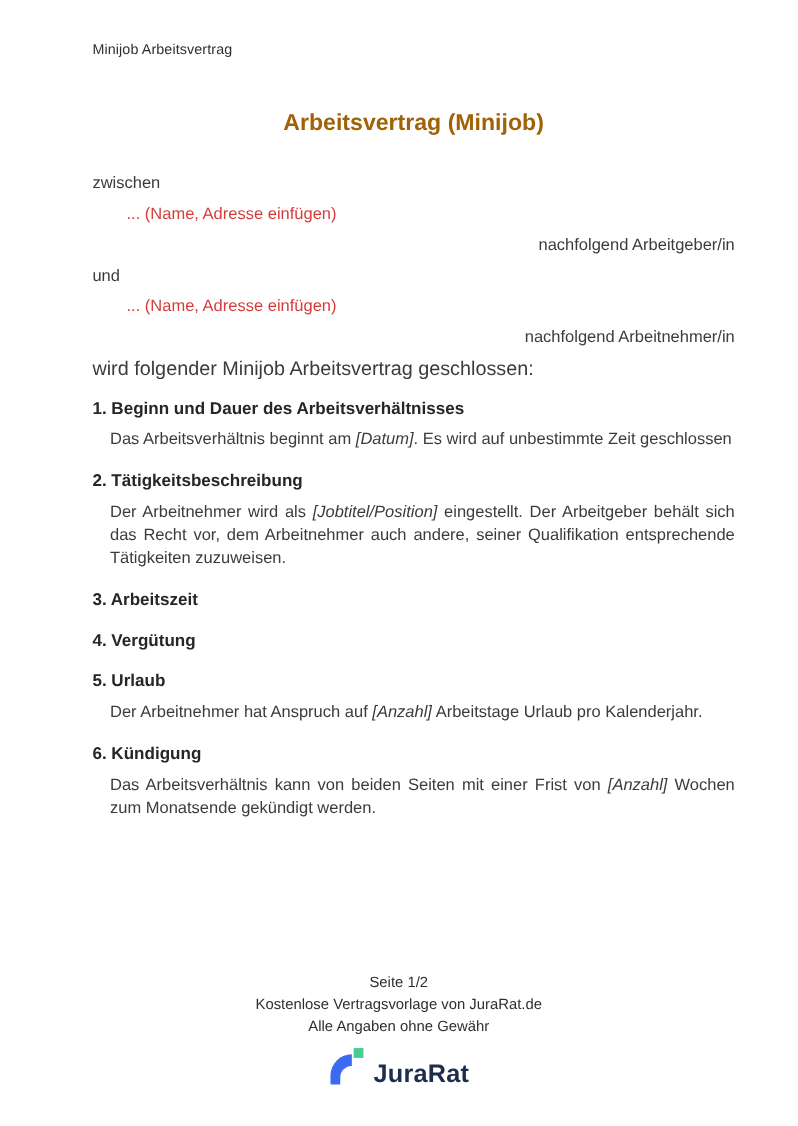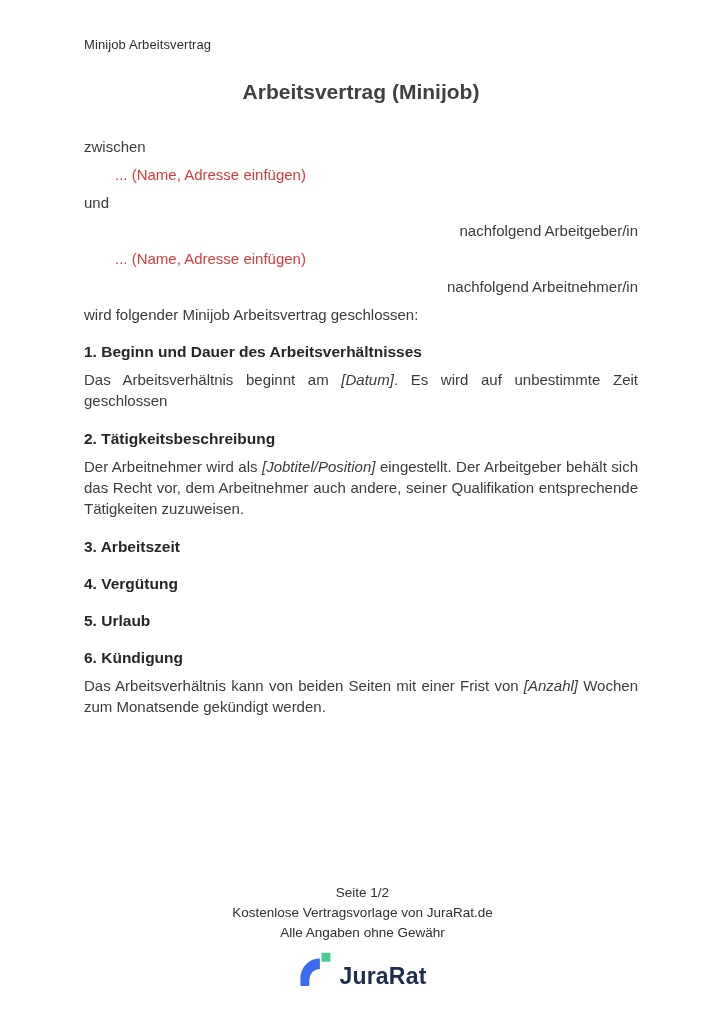--- a/index.html
+++ b/index.html
@@ -14,64 +14,65 @@
   html,body{background:#ffffff;}
   body{
     font-family:"Liberation Sans","DejaVu Sans",sans-serif;
     width:725px;height:1024px;
     position:relative;
     color:var(--text-body);
   }
   .page{
     width:725px;height:1024px;
     background:#ffffff;
-    padding:37px 87px 0 84px;
+    padding:37px 57px 0 84px;
     position:relative;
     overflow:hidden;
   }
   .doc-header{
     font-size:13px;
     color:#2e2e2e;
     letter-spacing:.1px;
   }
   .doc-title{
-    margin-top:28px;
+    margin-top:48px;
     text-align:center;
     font-size:21px;
     font-weight:bold;
-    color:#404040;
+    color:#a16207;
   }
   .intro{
     margin-top:34px;
     font-size:15px;
     line-height:18px;
     color:var(--text-body);
   }
   .intro .row{margin-bottom:10px;}
   .center{text-align:left;}
   .right{text-align:right;}
   .ph-red{
     color:var(--placeholder-red);
     padding-left:31px;
   }
   .lead-in{
     margin-top:0;
-    font-size:15px;
+    font-size:18px;
   }
   .section-heading{
     margin-top:19px;
     margin-bottom:8px;
     font-size:15.5px;
     font-weight:bold;
     color:var(--text-heading);
   }
   .section-body{
     font-size:15px;
     line-height:21px;
     color:var(--text-body);
+    margin-left:16px;
   }
   .justify{
     text-align:justify;
     text-justify:inter-word;
   }
   .ph-inline{font-style:italic;}
   .footer{
     position:absolute;
     left:0;right:0;
     top:883px;
@@ -102,22 +103,22 @@
 
 <div class="page">
 
   <div class="doc-header">Minijob Arbeitsvertrag</div>
 
   <div class="doc-title">Arbeitsvertrag (Minijob)</div>
 
   <div class="intro">
     <div class="row center">zwischen</div>
     <div class="row ph-red">... (Name, Adresse einfügen)</div>
+    <div class="row right">nachfolgend Arbeitgeber/in</div>
     <div class="row center">und</div>
-    <div class="row right">nachfolgend Arbeitgeber/in</div>
     <div class="row ph-red">... (Name, Adresse einfügen)</div>
     <div class="row right">nachfolgend Arbeitnehmer/in</div>
     <div class="lead-in">wird folgender Minijob Arbeitsvertrag geschlossen:</div>
   </div>
 
   <div>
     <div class="section-heading">1. Beginn und Dauer des Arbeitsverhältnisses</div>
     <p class="section-body justify"><span>Das Arbeitsverhältnis beginnt am </span><span class="ph-inline">[Datum]</span><span>. Es wird auf unbestimmte Zeit geschlossen</span></p>
   </div>
 
@@ -129,20 +130,21 @@
   <div>
     <div class="section-heading">3. Arbeitszeit</div>
   </div>
 
   <div>
     <div class="section-heading">4. Vergütung</div>
   </div>
 
   <div>
     <div class="section-heading">5. Urlaub</div>
+    <p class="section-body"><span>Der Arbeitnehmer hat Anspruch auf </span><span class="ph-inline">[Anzahl]</span><span> Arbeitstage Urlaub pro Kalenderjahr.</span></p>
   </div>
 
   <div>
     <div class="section-heading">6. Kündigung</div>
     <p class="section-body justify"><span>Das Arbeitsverhältnis kann von beiden Seiten mit einer Frist von </span><span class="ph-inline">[Anzahl]</span><span> Wochen zum Monatsende gekündigt werden.</span></p>
   </div>
 
   <div class="footer">
     <div>Seite 1/2</div>
     <div>Kostenlose Vertragsvorlage von JuraRat.de</div>

